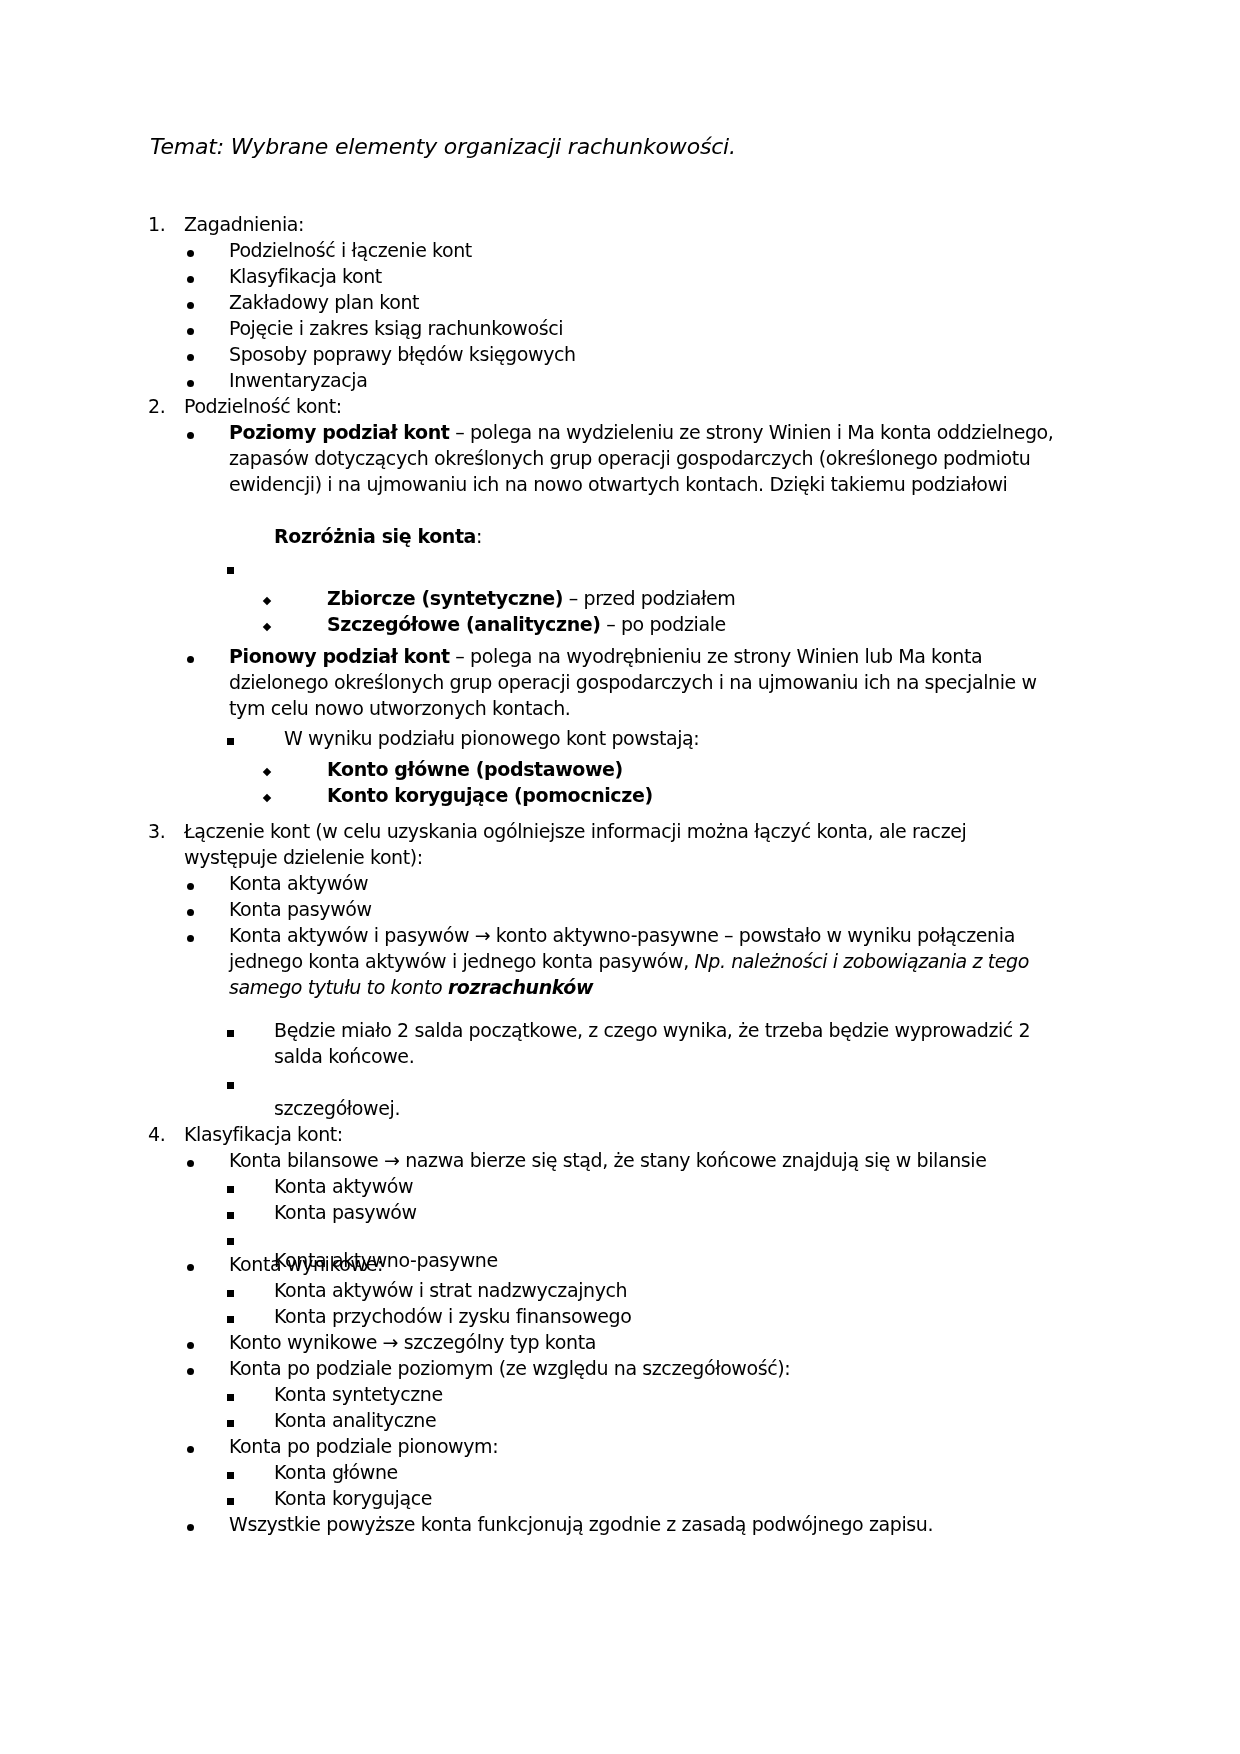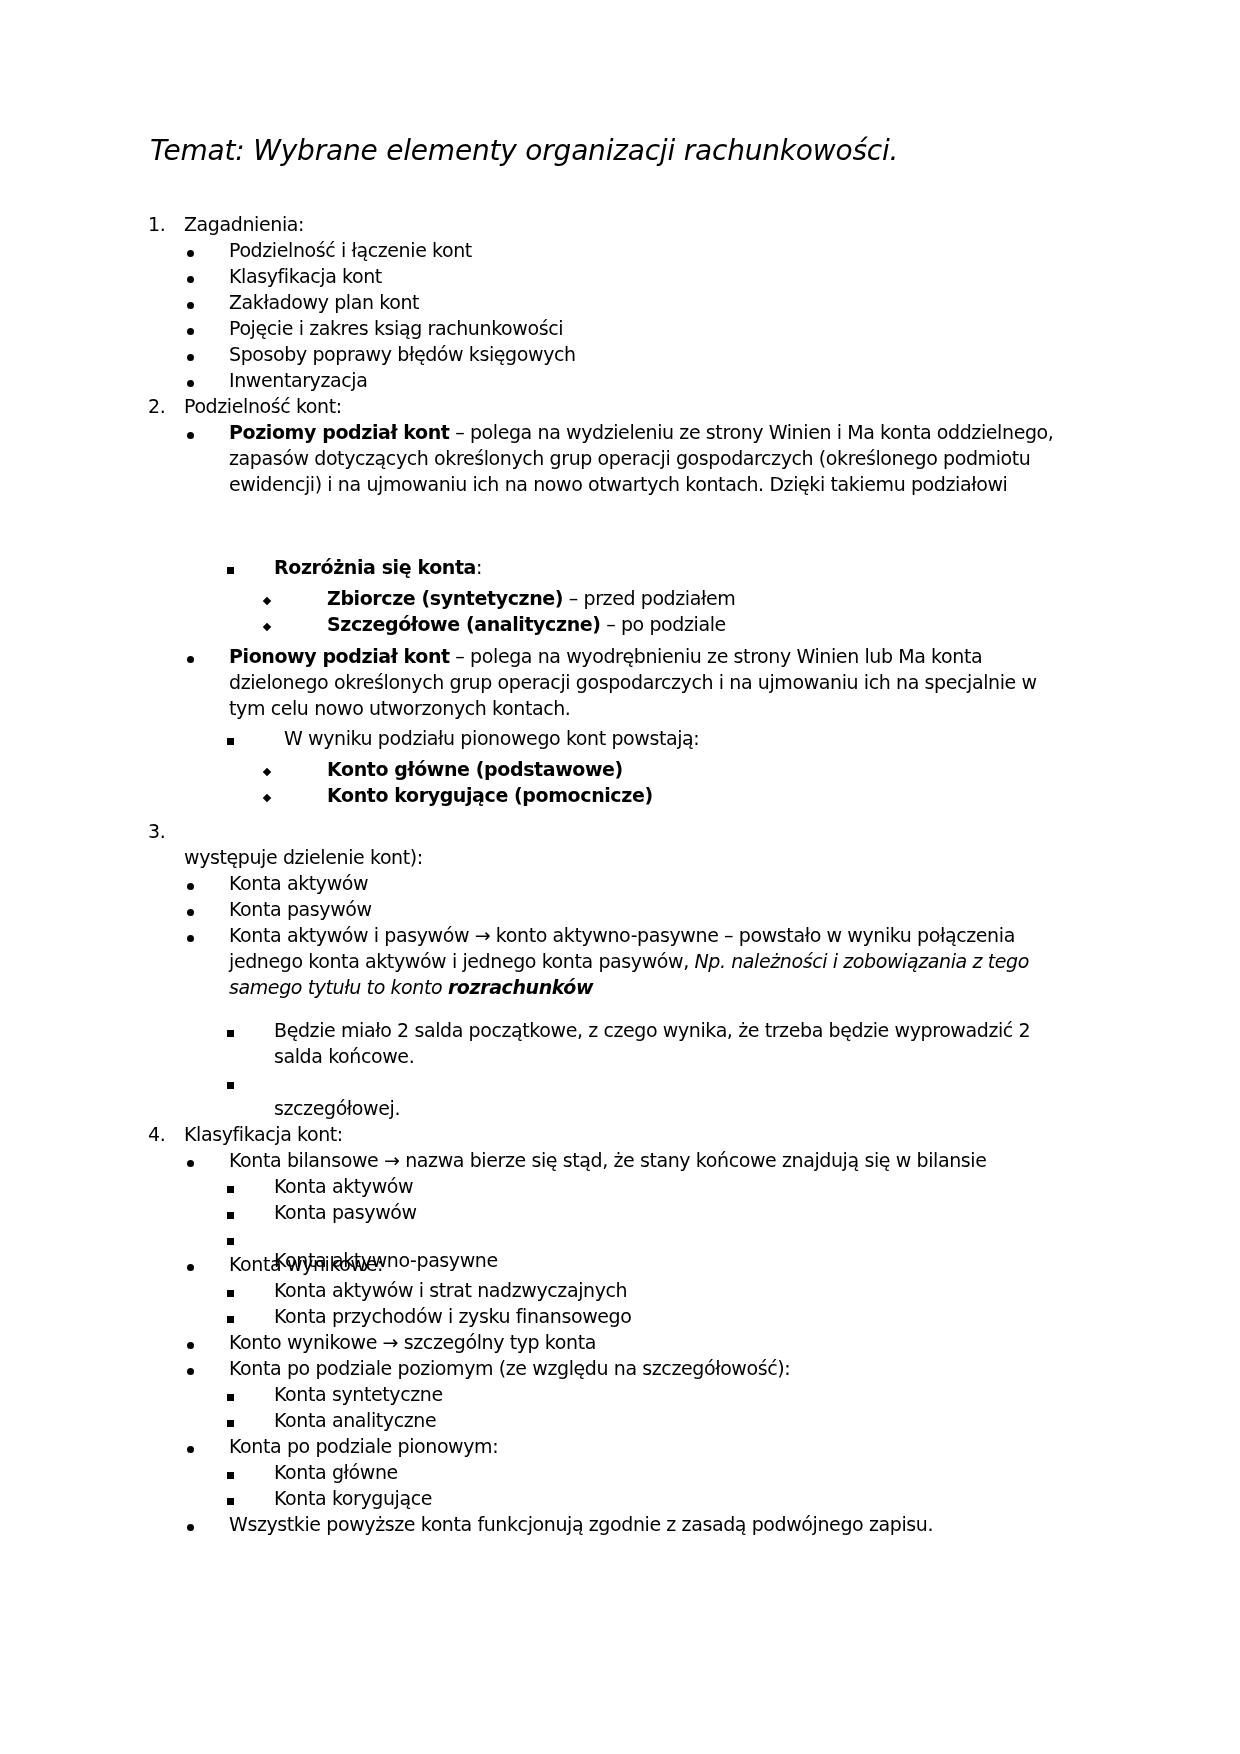--- a/index.html
+++ b/index.html
@@ -1,19 +1,19 @@
 <!DOCTYPE html>
 <html><head>
 <meta charset="utf-8">
 <style>
   html, body { margin: 0; padding: 0; background: #ffffff; }
   body { width: 1240px; height: 1754px; position: relative; overflow: hidden;
          font-family: "DejaVu Sans", sans-serif; color: #000; }
   .page { position: absolute; left: 0; top: 0; width: 1240px; height: 1754px; background: #fff; }
-  .title { position: absolute; left: 150px; top: 134px; font-size: 28px; font-style: italic;
+  .title { position: absolute; left: 150px; top: 134px; font-size: 22px; font-style: italic;
            font-family: "DejaVu Sans", sans-serif; letter-spacing: -0.2px; white-space: nowrap; }
   .ln { position: absolute; font-size: 19px; line-height: 26px; white-space: nowrap; letter-spacing: -0.4px; }
   .num { left: 148px; }
   .dot { width: 7px; height: 7px; border-radius: 50%; background: #000; position: absolute; }
   .sq { width: 7px; height: 7px; background: #000; position: absolute; }
   .dia { width: 6px; height: 6px; background: #000; position: absolute; transform: rotate(45deg); }
   b { font-weight: bold; }
   i { font-style: italic; }
 </style>
 </head>
@@ -41,41 +41,42 @@
 
   <div class="ln num" style="top:393px">2.</div>
   <div class="ln" style="left:184px;top:393px">Podzielność kont:</div>
 
   <span class="dot" style="left:187px;top:432px"></span>
   <div class="ln" style="left:229px;top:419px"><b>Poziomy podział kont</b><span> – polega na wydzieleniu ze strony Winien i Ma konta oddzielnego,</span></div>
   <div class="ln" style="left:229px;top:445px">zapasów dotyczących określonych grup operacji gospodarczych (określonego podmiotu</div>
   <div class="ln" style="left:229px;top:471px">ewidencji) i na ujmowaniu ich na nowo otwartych kontach. Dzięki takiemu podziałowi</div>
 
   <span class="sq" style="left:227px;top:567px"></span>
-  <div class="ln" style="left:274px;top:523px;margin-top:31px"><b>Rozróżnia się konta</b><span>:</span></div>
+  <div class="ln" style="left:274px;top:523px;"><b>Rozróżnia się konta</b><span>:</span></div>
 
   <span class="dia" style="left:264px;top:598px"></span>
   <div class="ln" style="left:327px;top:585px"><b>Zbiorcze (syntetyczne)</b><span> – przed podziałem</span></div>
   <span class="dia" style="left:264px;top:624px"></span>
   <div class="ln" style="left:327px;top:611px"><b>Szczegółowe (analityczne)</b><span> – po podziale</span></div>
 
   <span class="dot" style="left:187px;top:656px"></span>
   <div class="ln" style="left:229px;top:643px"><b>Pionowy podział kont</b><span> – polega na wyodrębnieniu ze strony Winien lub Ma konta</span></div>
   <div class="ln" style="left:229px;top:669px">dzielonego określonych grup operacji gospodarczych i na ujmowaniu ich na specjalnie w</div>
   <div class="ln" style="left:229px;top:695px">tym celu nowo utworzonych kontach.</div>
 
   <span class="sq" style="left:227px;top:738px"></span>
   <div class="ln" style="left:284px;top:725px">W wyniku podziału pionowego kont powstają:</div>
 
   <span class="dia" style="left:264px;top:769px"></span>
   <div class="ln" style="left:327px;top:756px"><b>Konto główne (podstawowe)</b></div>
   <span class="dia" style="left:264px;top:795px"></span>
   <div class="ln" style="left:327px;top:782px"><b>Konto korygujące (pomocnicze)</b></div>
 
   <div class="ln num" style="top:818px">3.</div>
+  <div class="ln" style="left:184px;top:818px">Łączenie kont (w celu uzyskania ogólniejsze informacji można łączyć konta, ale raczej</div>
   <div class="ln" style="left:184px;top:844px">występuje dzielenie kont):</div>
 
   <span class="dot" style="left:187px;top:883px"></span>
   <div class="ln" style="left:229px;top:870px">Konta aktywów</div>
   <span class="dot" style="left:187px;top:909px"></span>
   <div class="ln" style="left:229px;top:896px">Konta pasywów</div>
   <span class="dot" style="left:187px;top:935px"></span>
   <div class="ln" style="left:229px;top:922px">Konta aktywów i pasywów → konto aktywno-pasywne – powstało w wyniku połączenia</div>
   <div class="ln" style="left:229px;top:948px"><span>jednego konta aktywów i jednego konta pasywów, </span><i>Np. należności i zobowiązania z tego</i></div>
   <div class="ln" style="left:229px;top:974px"><i>samego tytułu to konto </i><b><i>rozrachunków</i></b></div>

